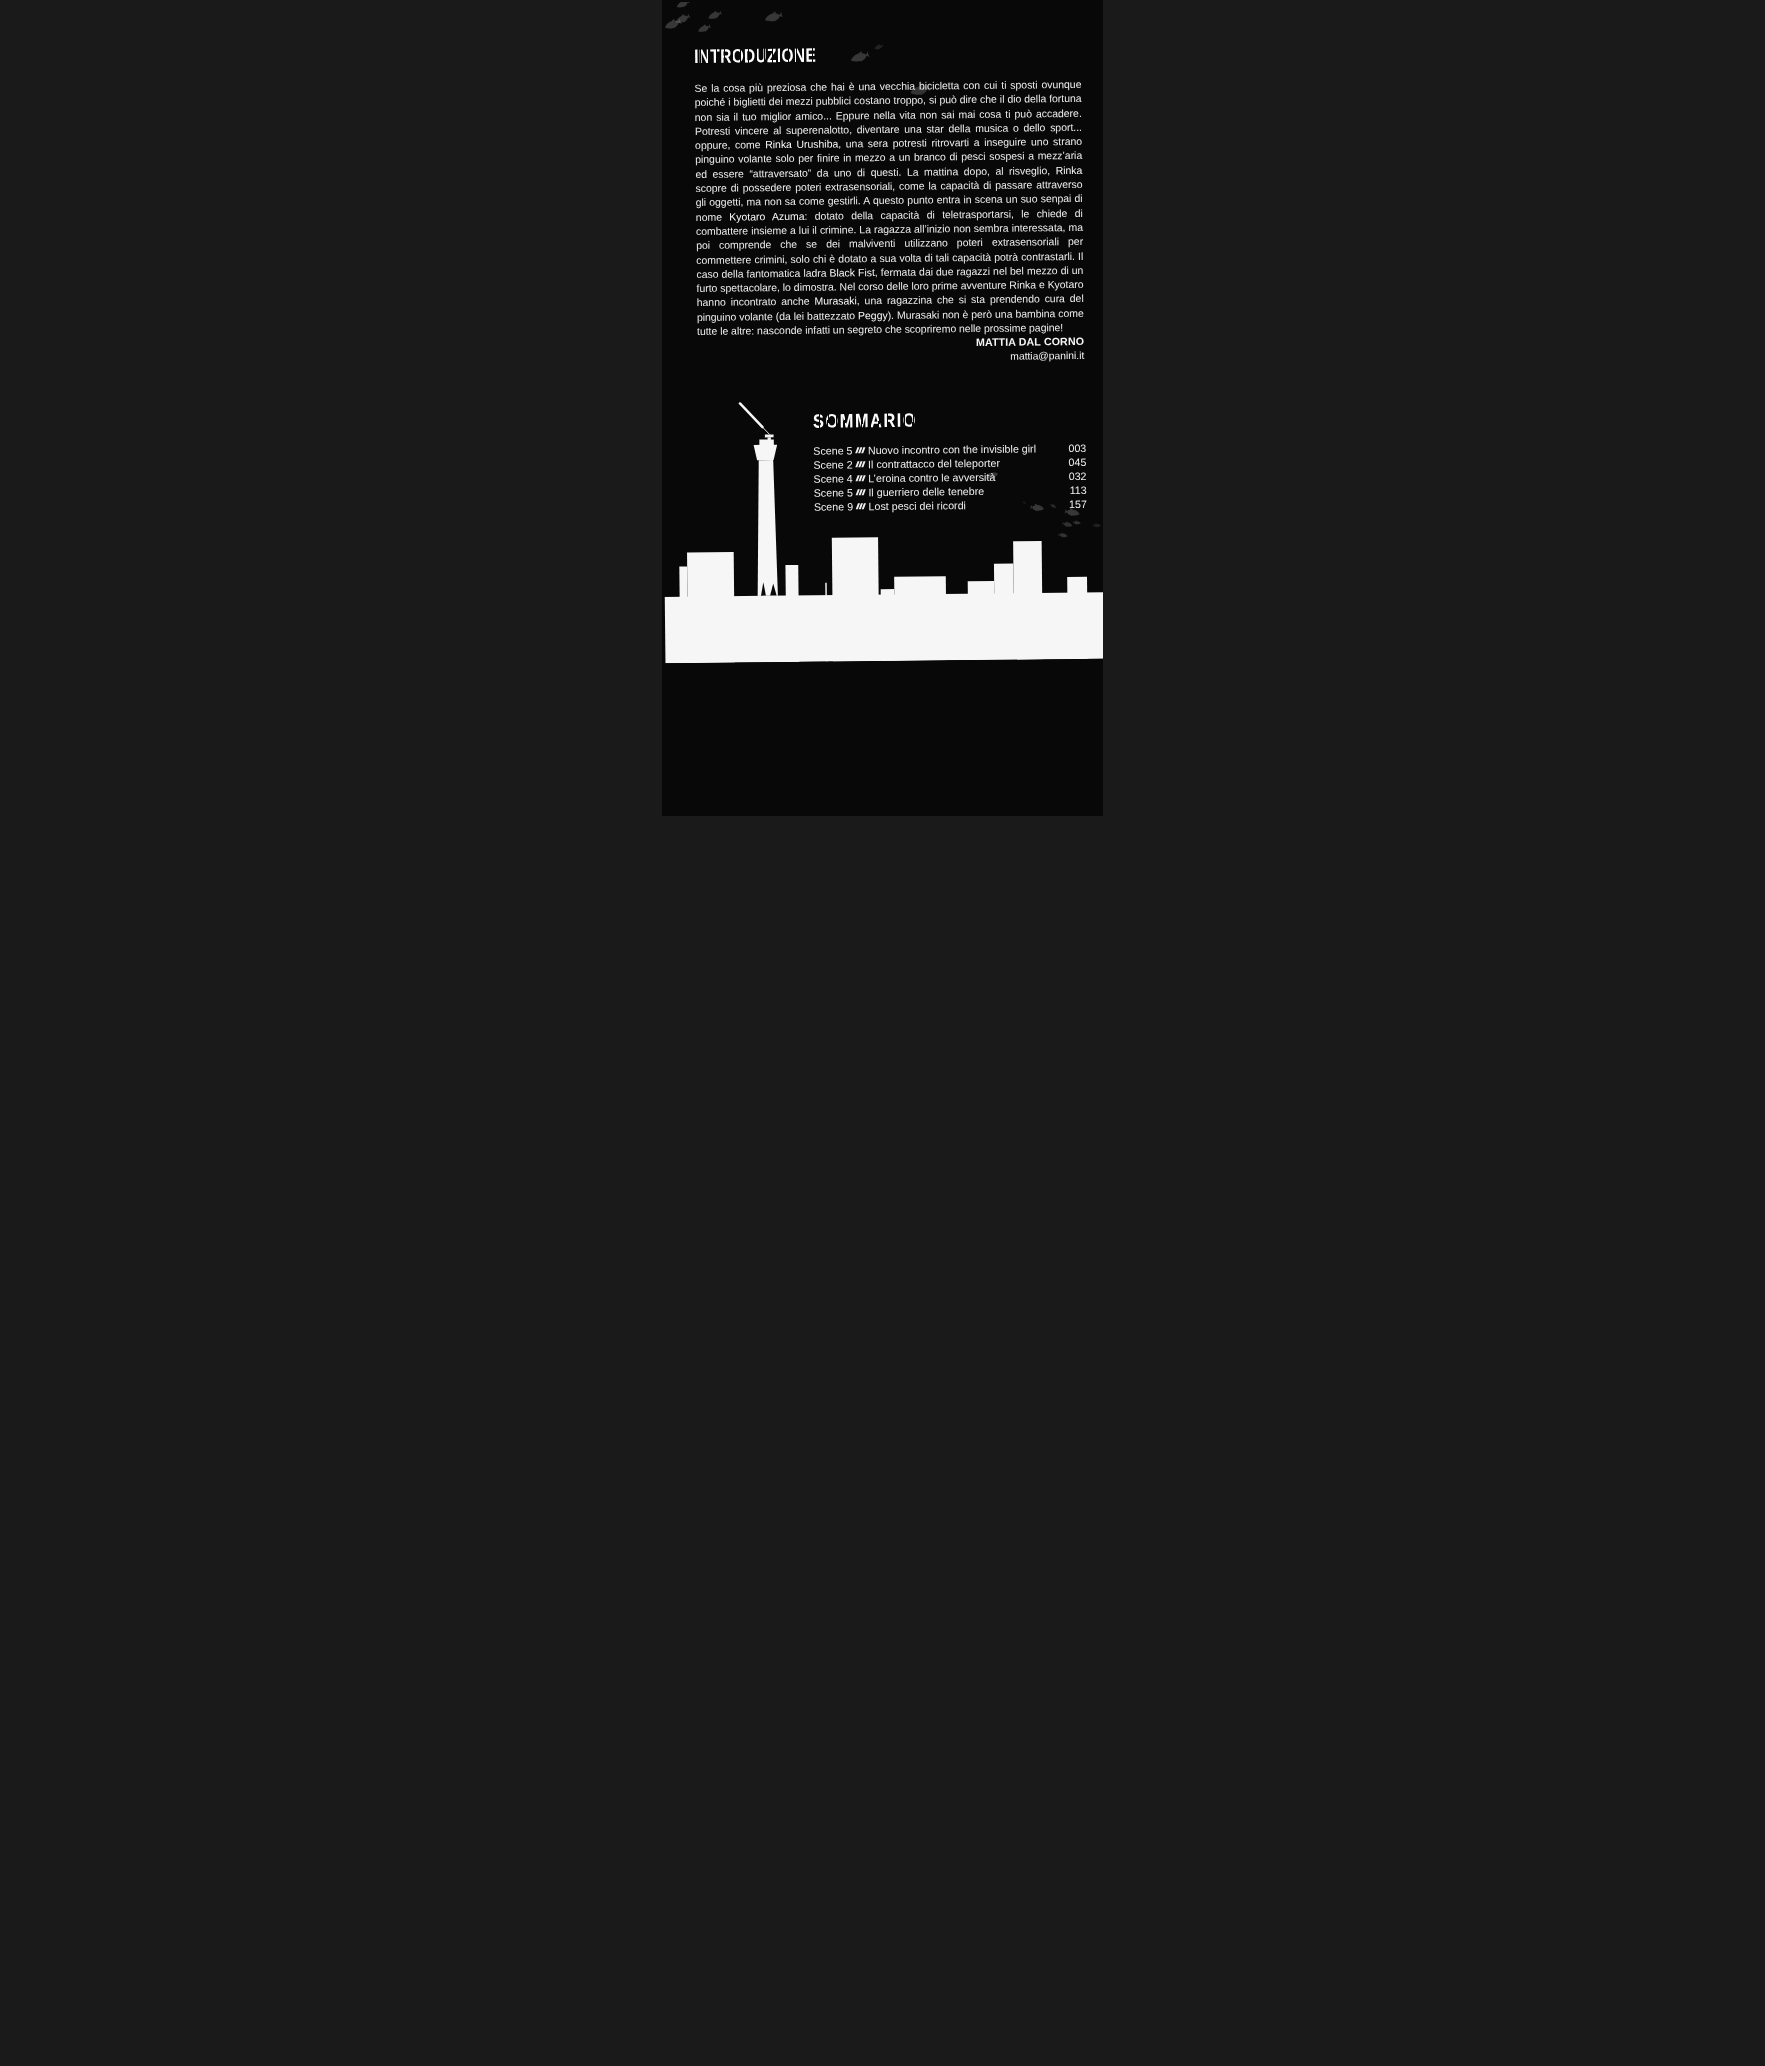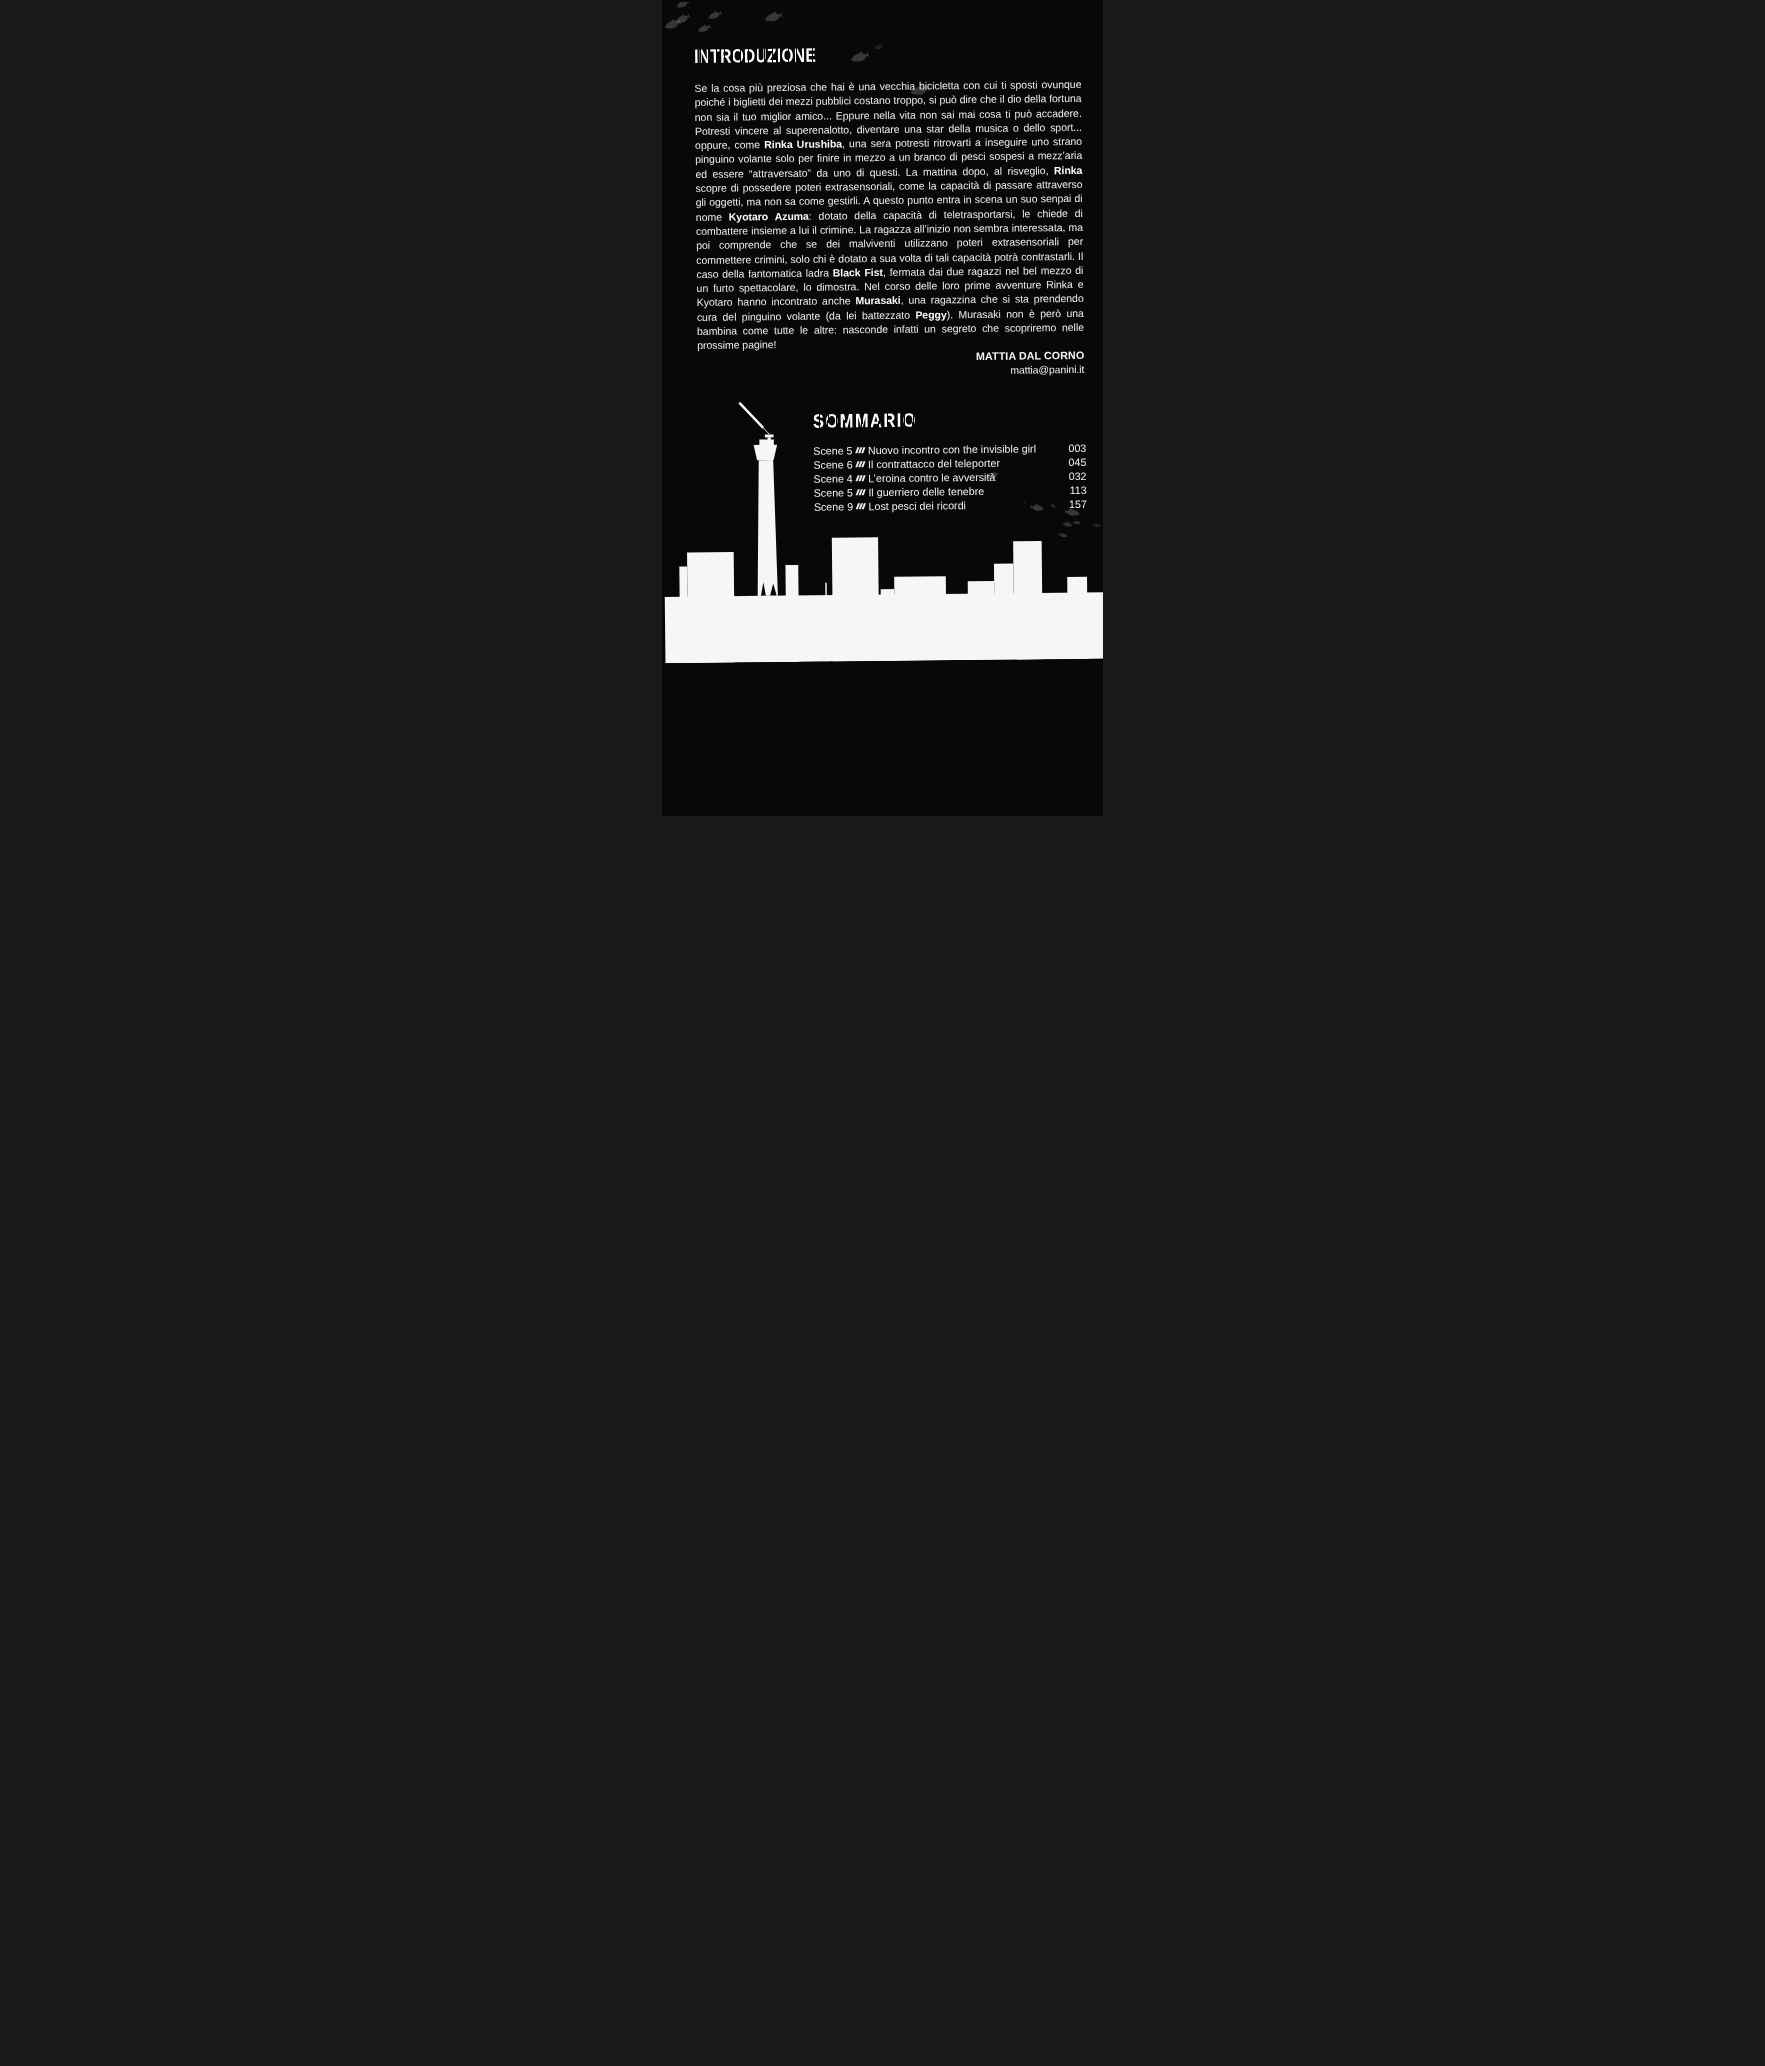--- a/index.html
+++ b/index.html
@@ -27,21 +27,21 @@
   .stencil{position:relative;display:inline-block;transform:scaleX(0.8);transform-origin:left center;}
   .stencil::after{
     content:"";position:absolute;inset:-1.2px;
     background:repeating-linear-gradient(93deg, transparent 0 8.7px, #080808 8.7px 10px);
   }
   .intro-body{position:absolute;left:35px;top:79px;width:387px;}
   .intro-par{
     margin:0;color:#ededed;font-size:10.5px;line-height:14.3px;
     text-align:justify;letter-spacing:-0.04px;
   }
-  .intro-par b{font-weight:700;color:#fafafa;}
+  .intro-par b{font-weight:400;color:#fafafa;}
   .credit{text-align:right;margin-top:0.8px;color:#f5f5f5;}
   .credit .author{font-size:10.7px;font-weight:700;letter-spacing:0.1px;line-height:13.6px;}
   .credit .email{font-size:10.3px;font-weight:400;line-height:13.6px;}
 
   
   .toc-title{
     position:absolute;left:150px;top:409px;margin:0;
     font-size:19.4px;font-weight:800;color:#fdfdfd;letter-spacing:1.7px;white-space:nowrap;
   }
   .toc-title .stencil{transform:scaleX(0.85);}
@@ -141,21 +141,21 @@
             <span class="scene">Scene 5</span>
             <span class="slashes">
               <i></i>
               <i></i>
               <i></i>
             </span>
             <span class="stitle">Nuovo incontro con the invisible girl</span>
             <span class="pnum">003</span>
           </div>
           <div class="toc-row">
-            <span class="scene">Scene 6</span>
+            <span class="scene">Scene 2</span>
             <span class="slashes">
               <i></i>
               <i></i>
               <i></i>
             </span>
             <span class="stitle">Il contrattacco del teleporter</span>
             <span class="pnum">045</span>
           </div>
           <div class="toc-row">
             <span class="scene">Scene 4</span>

